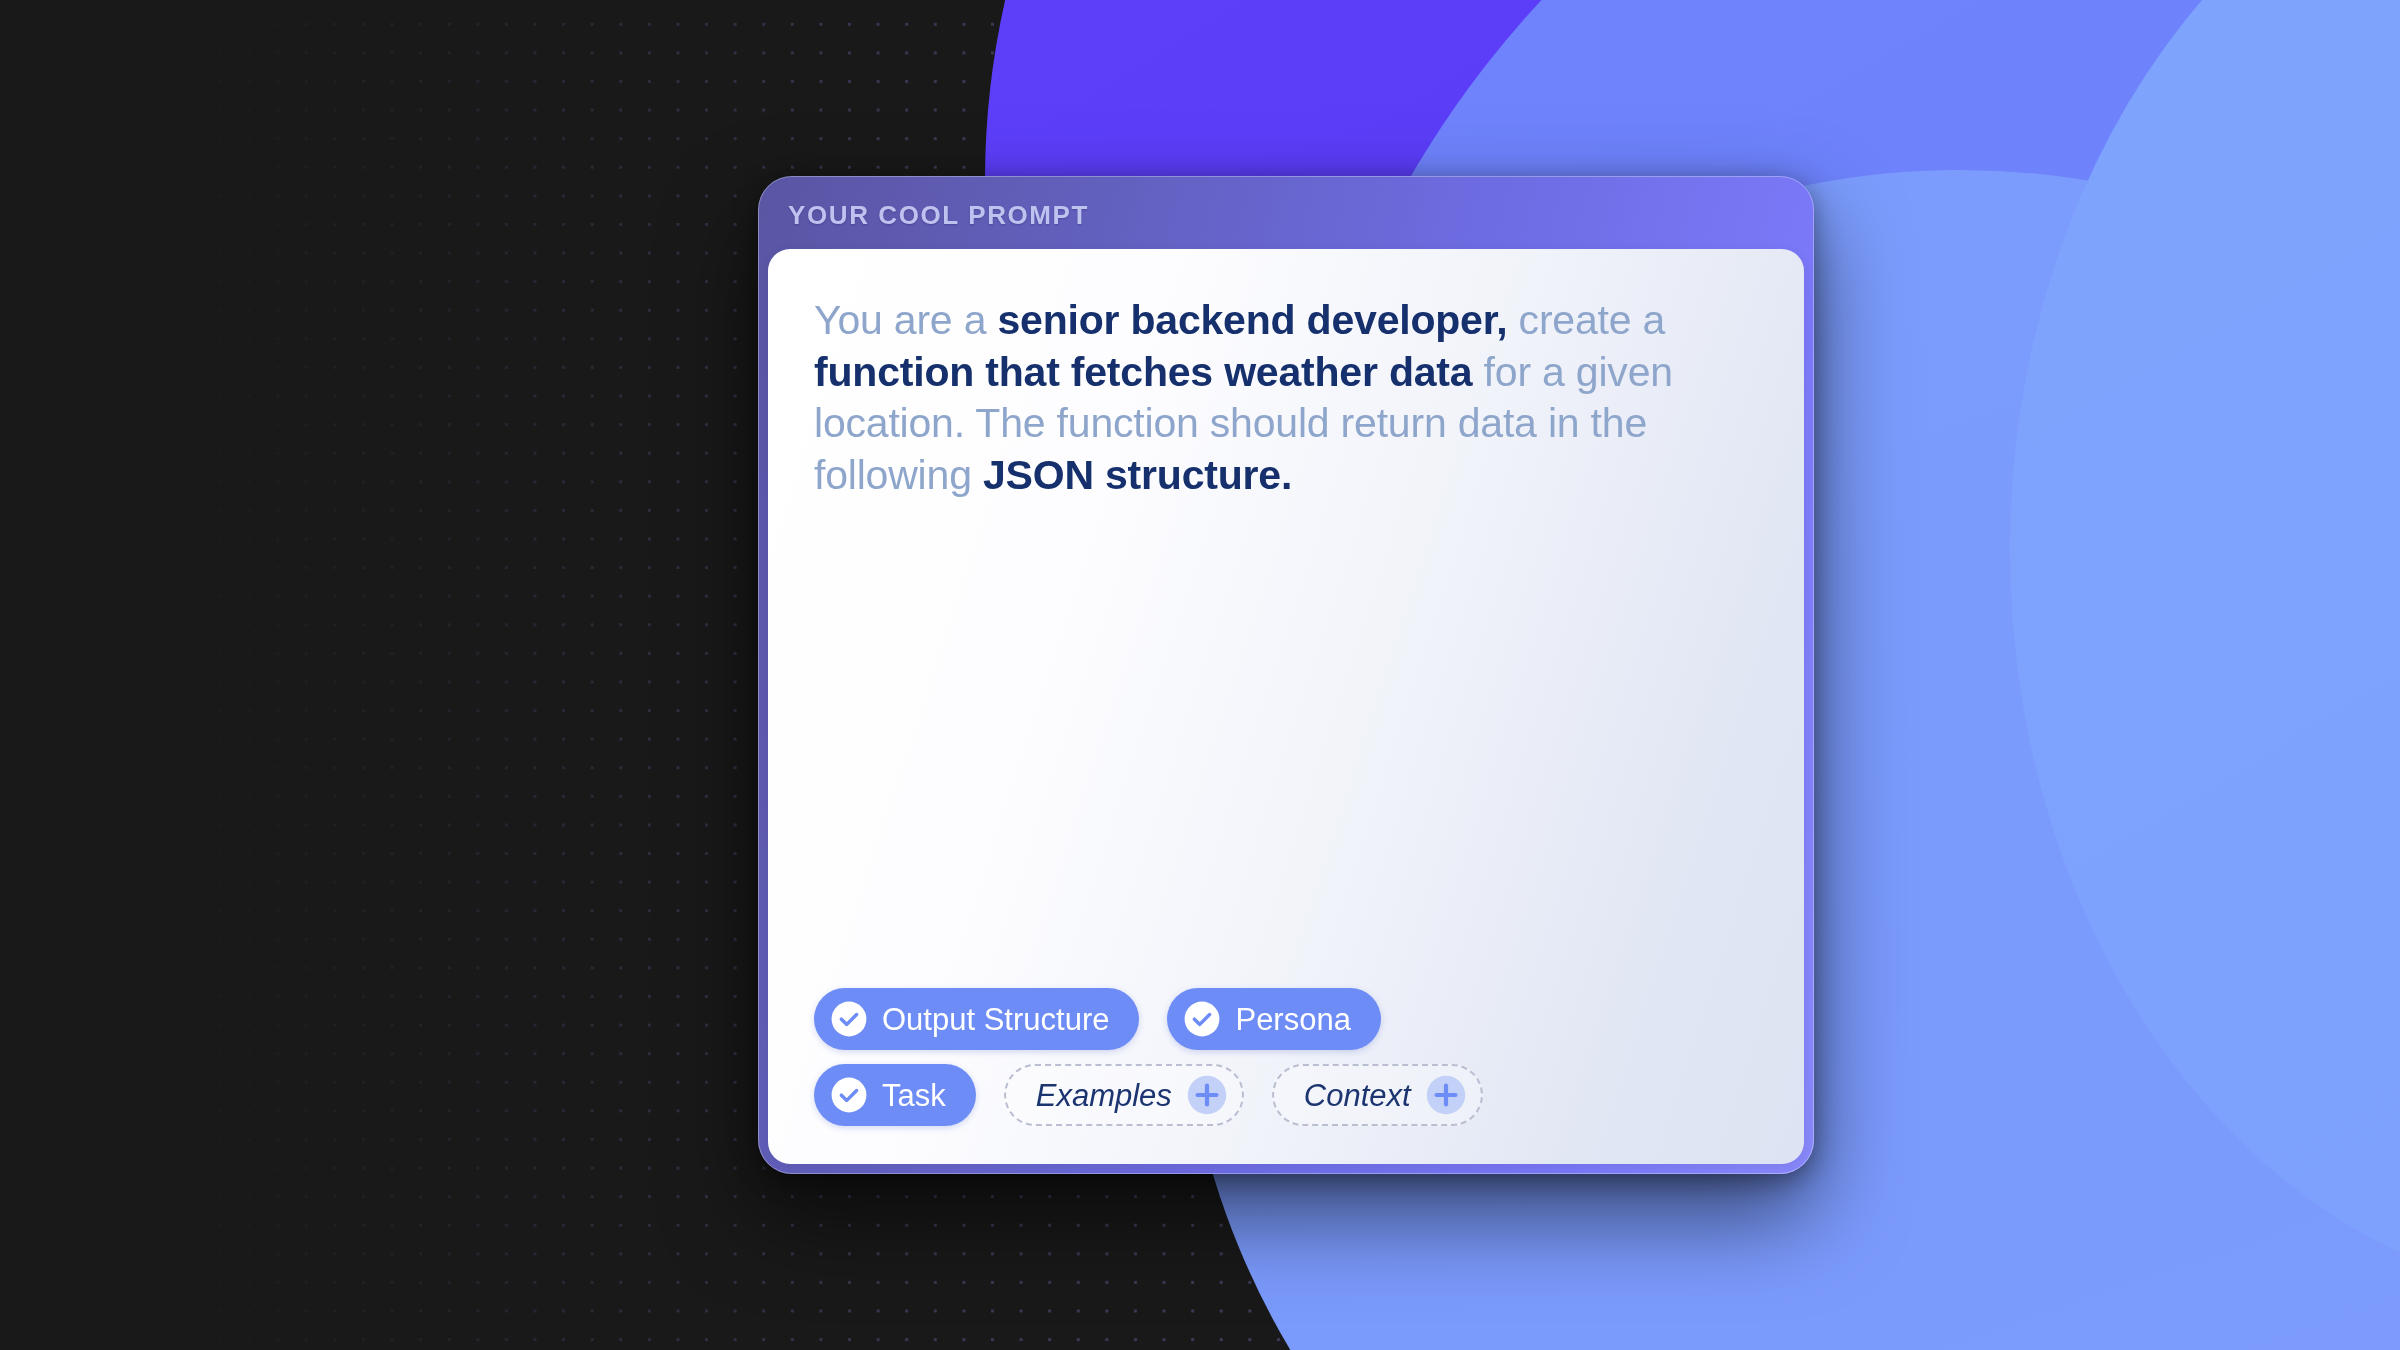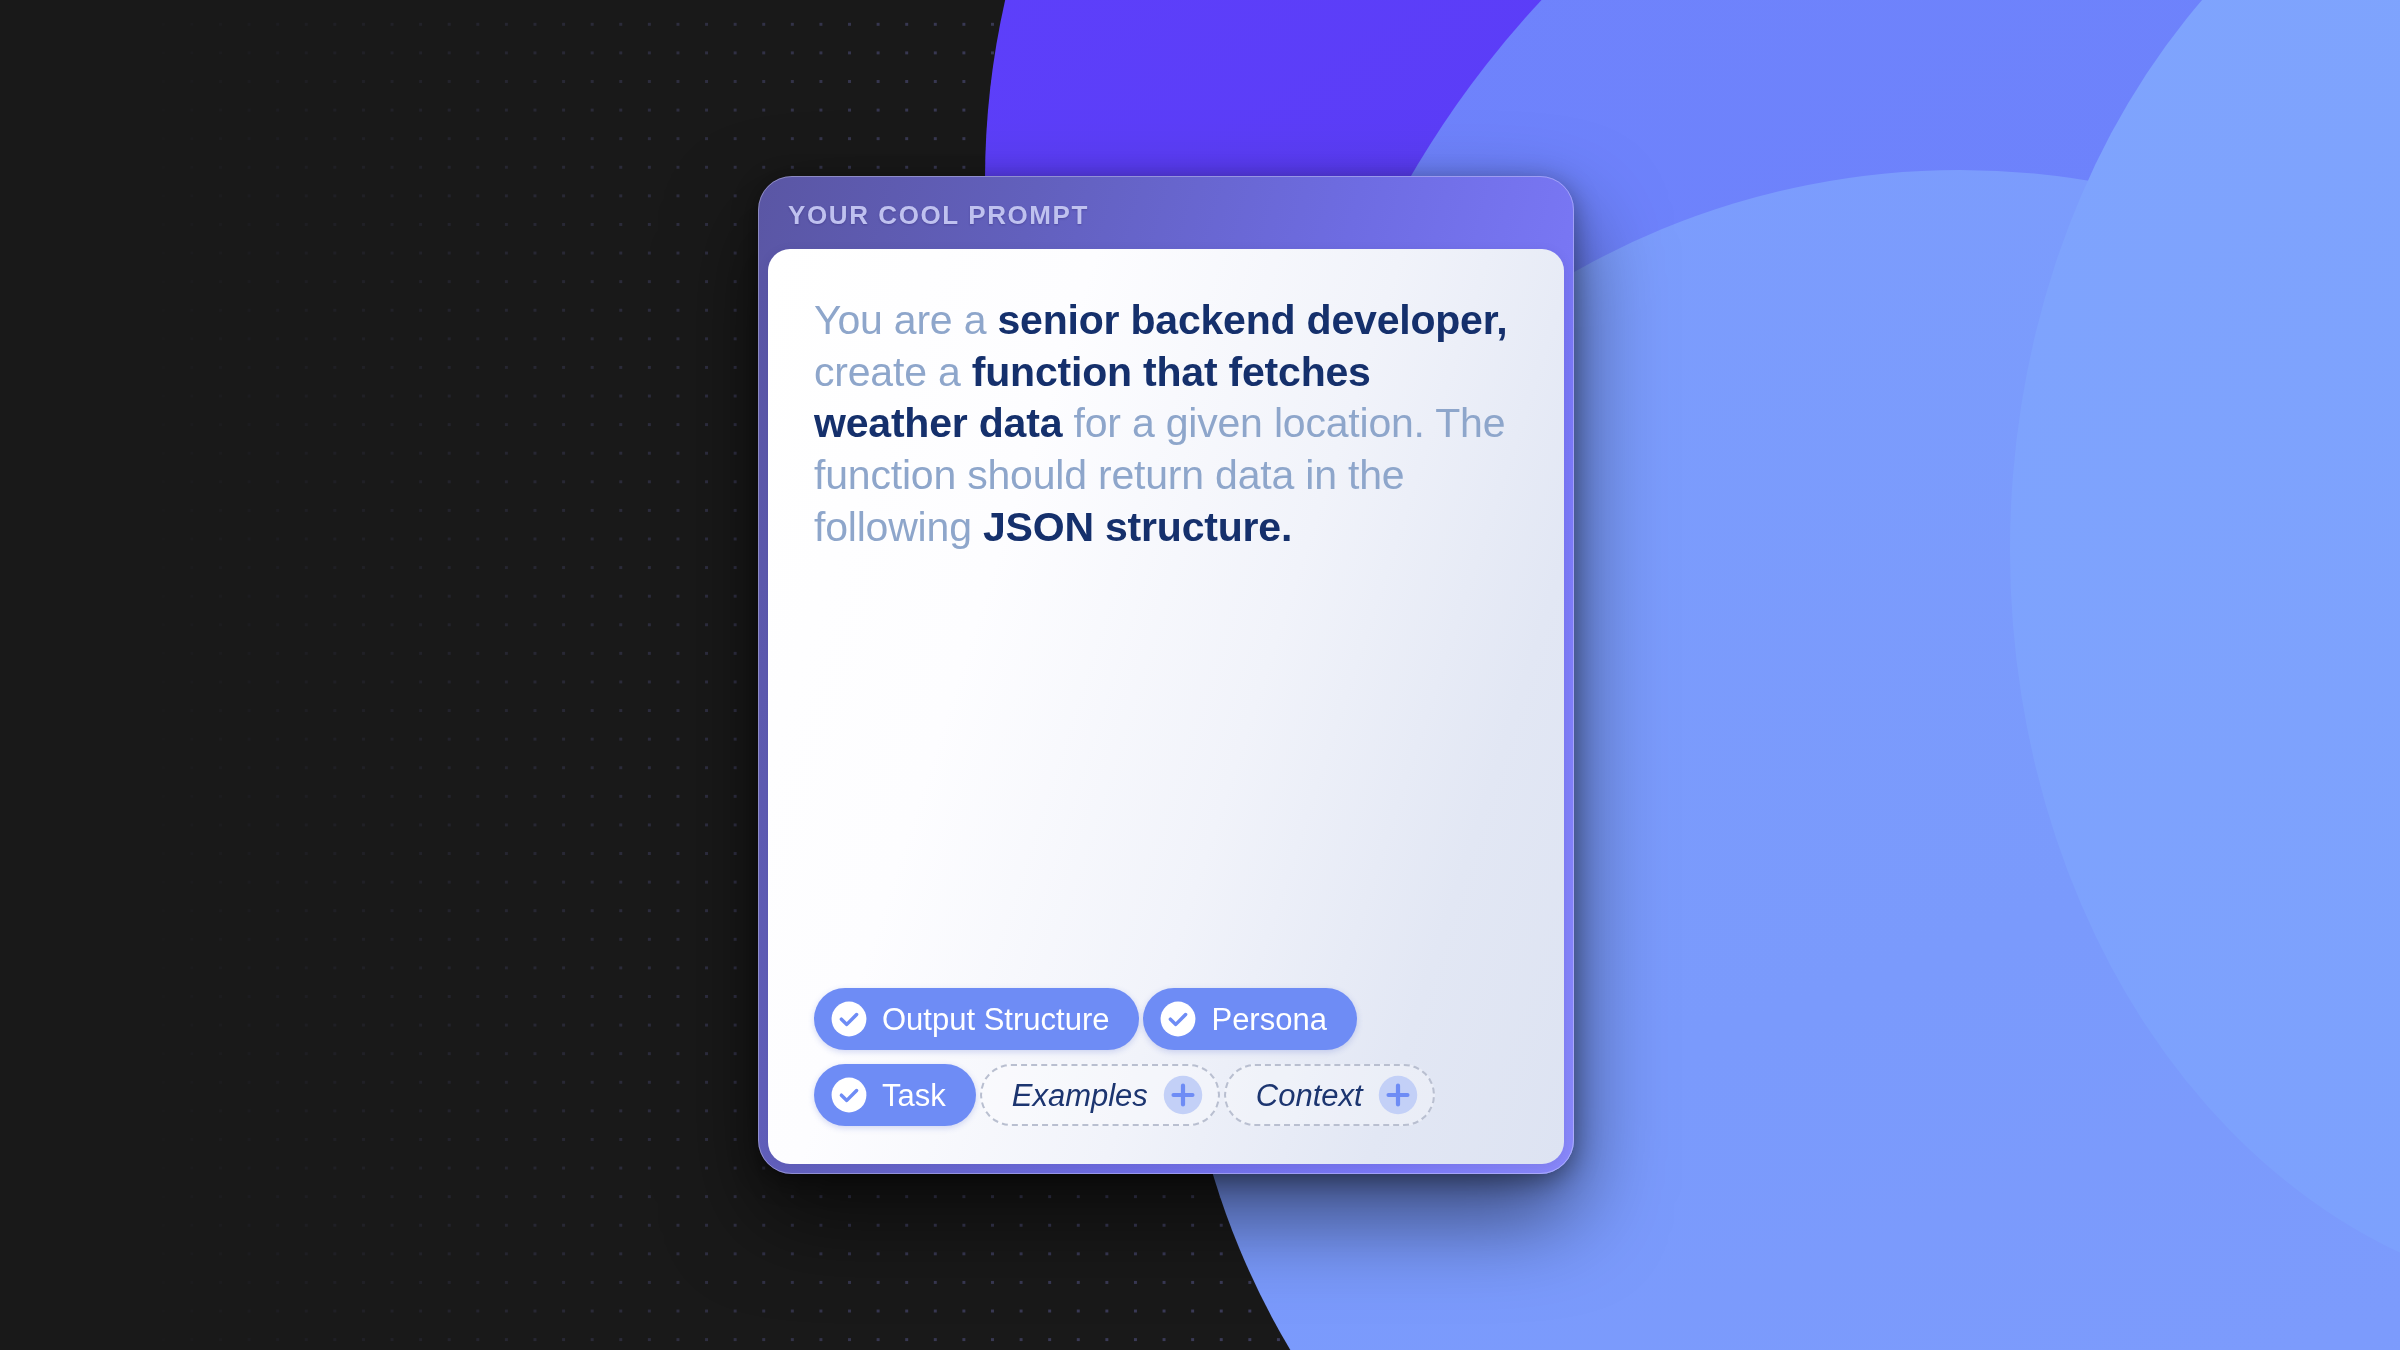--- a/index.html
+++ b/index.html
@@ -53,21 +53,21 @@
     left:2010px; top:-200px;
     width:1200px; height:1500px;
     border-radius:50%;
     background:linear-gradient(150deg,#7FA4FD 0%,#7CA0FD 100%);
   }
 
   
   #card {
     position:absolute;
     left:758px; top:176px;
-    width:816px; height:998px;
+    width:1056px; height:998px;
     border-radius:34px;
     padding:10px;
     background:linear-gradient(105deg,#5a56a4 0%,#6260bd 26%,#6e6ce2 56%,#7b79f8 82%,#8a89fb 100%);
     box-shadow:0 42px 90px rgba(0,0,0,.55), 0 6px 26px rgba(0,0,0,.38);
     display:flex; flex-direction:column;
   }
   #card::before{
     content:""; position:absolute; inset:0; border-radius:34px;
     border:1.5px solid rgba(255,255,255,.30);
     pointer-events:none;
@@ -99,21 +99,21 @@
     line-height:1.26;
     letter-spacing:-.2px;
     color:#8ea6cb;
     font-weight:400;
     flex:0 0 auto;
   }
   .prompt-text b { color:#15306c; font-weight:700; }
 
   
   .pill-rows { margin-top:auto; display:flex; flex-direction:column; gap:14px; }
-  .pill-row { display:flex; gap:4px; flex-wrap:wrap;text-align:right; }
+  .pill-row { display:flex; gap:28px; flex-wrap:wrap;text-align:right; }
 
   .pill {
     display:inline-flex; align-items:center; gap:14px;
     height:62px; padding:0 30px;
     border-radius:999px;
     font-size:31px; line-height:1;
     white-space:nowrap;
   }
   .pill.active {
     background:#6e8cf5;

